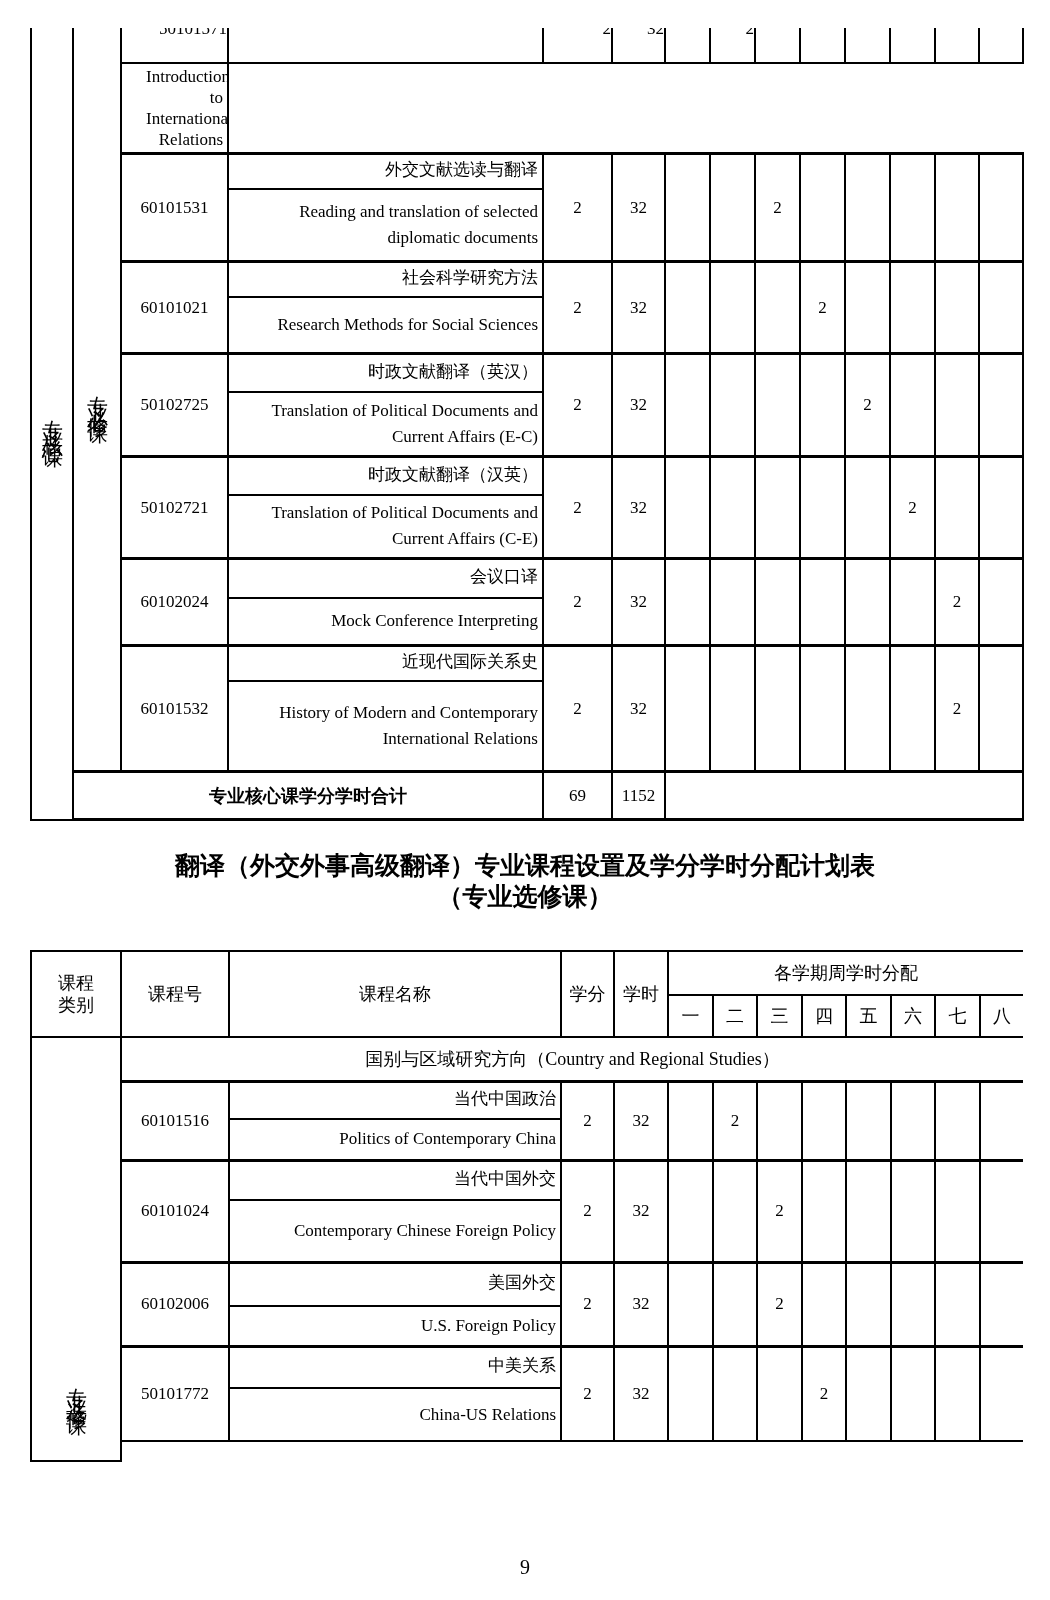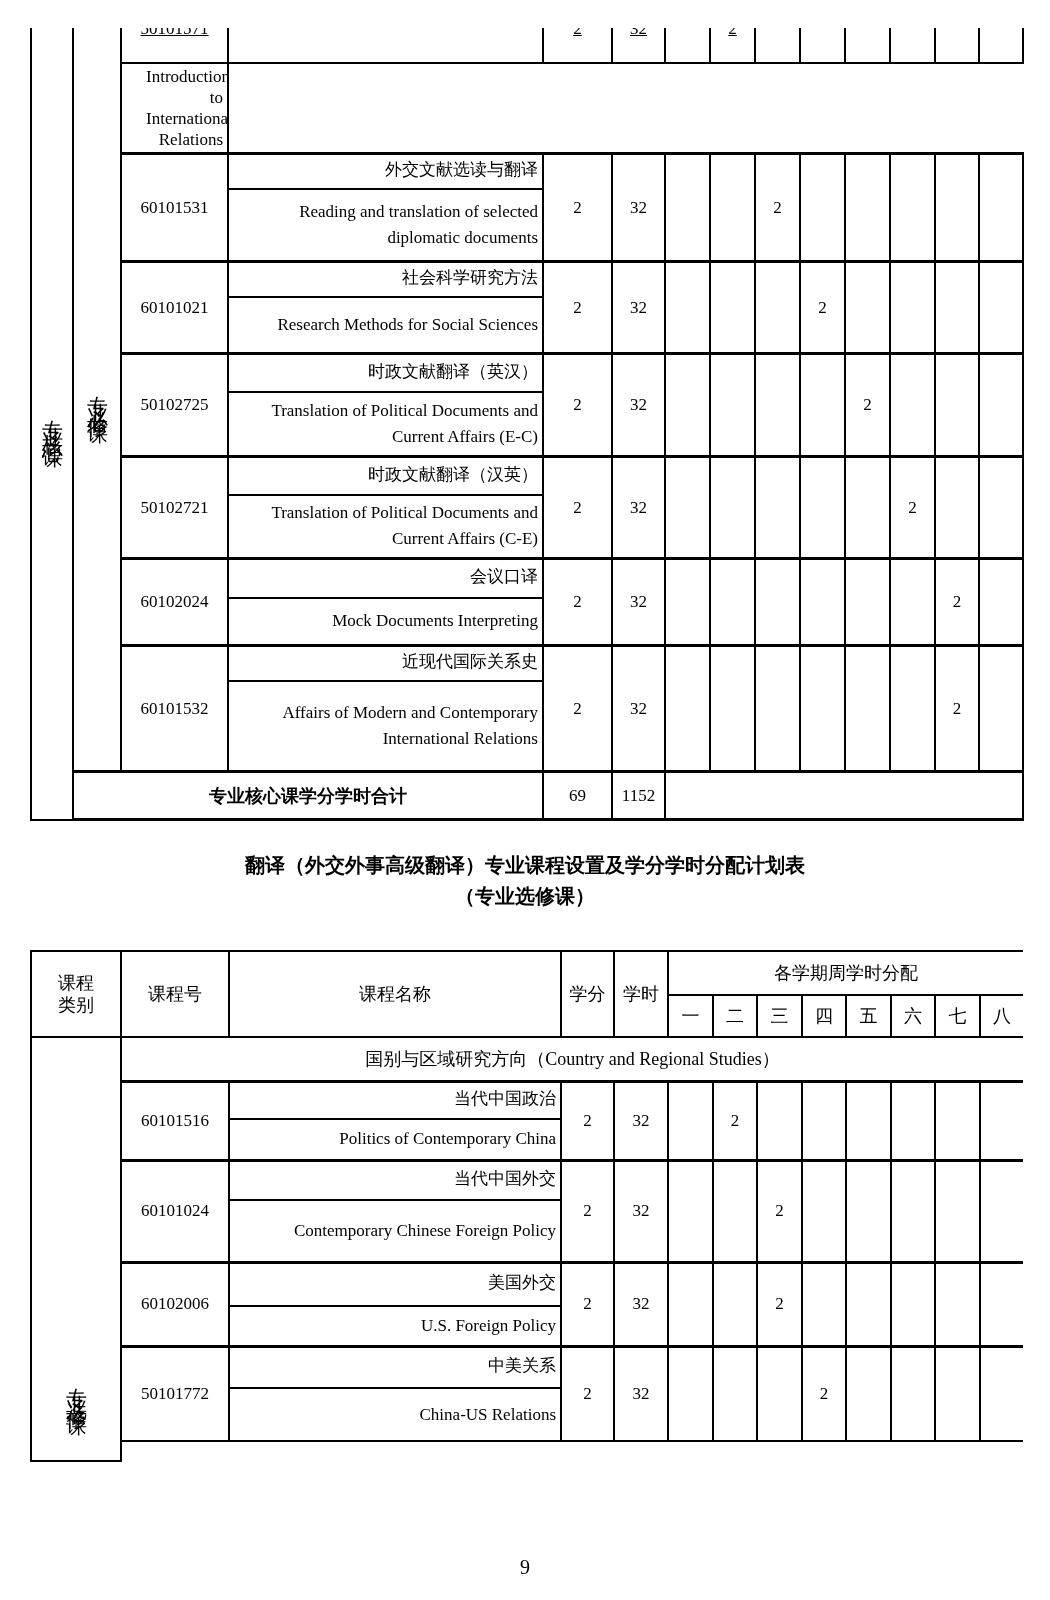--- a/index.html
+++ b/index.html
@@ -11,39 +11,39 @@
   table{border-collapse:collapse;table-layout:fixed;}
   td{border:2px solid #000;padding:0;font-size:17px;vertical-align:middle;text-align:center;overflow:hidden;}
   
   td.cn,td.en{text-align:right;padding:2px 4px 2px 24px;line-height:26px;}
   tr.cnrow>td{border-top-width:3px;}
   tr.cnrow>td.cn{border-bottom-width:2px;font-family:Liberation Mono, monospace;}
   
   tr.r0>td{border-top:0 !important;}
   tr.r0 td.en{line-height:21px;}
   .clip{height:34px;overflow:hidden;}
-  .clip .lift{display:block;margin-top:-9px;text-align:center;text-decoration:underline;}
+  .clip .lift{display:block;margin-top:-9px;text-align:right;}
   td.topalign{vertical-align:top;}
   
   .vtext{writing-mode:vertical-lr;text-orientation:upright;letter-spacing:7px;
          font-size:21px;display:inline-block;line-height:1.2;}
   td.catcell{position:relative;}
   td.catcell .vtext{position:absolute;top:333px;left:50%;transform:translateX(-50%);}
   
   tr.totals>td{border-top-width:3px;border-bottom-width:3px;}
   td.totlabel{font-weight:bold;font-size:18px;}
   
   td.hdr{font-size:18px;line-height:22px;}
   .wrap2ch{display:inline-block;width:2.4em;}
   td.section{font-size:18px;margin-left:10px;}
   tr.sliver>td.nob{border:0;}
   
   #t1wrap{position:absolute;left:30px;top:28px;width:992px;}
   #titleblock{position:absolute;left:0;top:850px;width:1050px;text-align:center;}
-  #titleblock .tl{font-size:20px;font-weight:bold;line-height:31px;}
+  #titleblock .tl{font-size:25px;font-weight:bold;line-height:31px;}
   #t2wrap{position:absolute;left:30px;top:950px;width:993px;height:528px;overflow:hidden;}
   #pageno{position:absolute;left:0;top:1556px;width:1050px;text-align:center;font-size:20px;}
 </style>
 </head>
 <body>
 
 <div id="t1wrap">
   <table id="t1" style="width:992px">
     <colgroup>
       <col style="width:42px">
@@ -173,38 +173,38 @@
           <td rowspan="2"></td>
           <td rowspan="2"></td>
           <td rowspan="2"></td>
           <td rowspan="2"></td>
           <td rowspan="2"></td>
           <td rowspan="2"></td>
           <td rowspan="2">2</td>
           <td rowspan="2"></td>
         </tr>
         <tr style="height: 48px;">
-          <td class="en">Mock Documents Interpreting</td>
+          <td class="en">Mock Conference Interpreting</td>
         </tr>
         <tr class="cnrow" style="height: 35px;">
           <td rowspan="2">60101532</td>
           <td class="cn">近现代国际关系史</td>
           <td rowspan="2">2</td>
           <td rowspan="2">32</td>
           <td rowspan="2"></td>
           <td rowspan="2"></td>
           <td rowspan="2"></td>
           <td rowspan="2"></td>
           <td rowspan="2"></td>
           <td rowspan="2"></td>
           <td rowspan="2">2</td>
           <td rowspan="2"></td>
         </tr>
         <tr style="height: 91px;">
-          <td class="en">Affairs of Modern and Contemporary International Relations</td>
+          <td class="en">History of Modern and Contemporary International Relations</td>
         </tr>
         <tr class="totals" style="height: 48px;">
           <td colspan="3" class="totlabel">专业核心课学分学时合计</td>
           <td>69</td>
           <td>1152</td>
           <td colspan="8"></td>
         </tr>
       </tbody>
   </table>
 </div>

